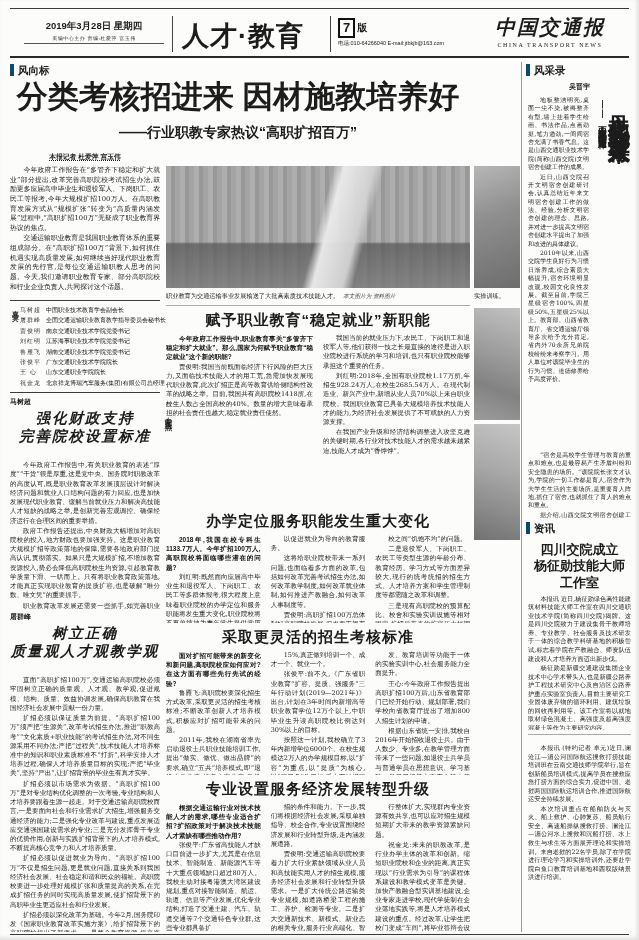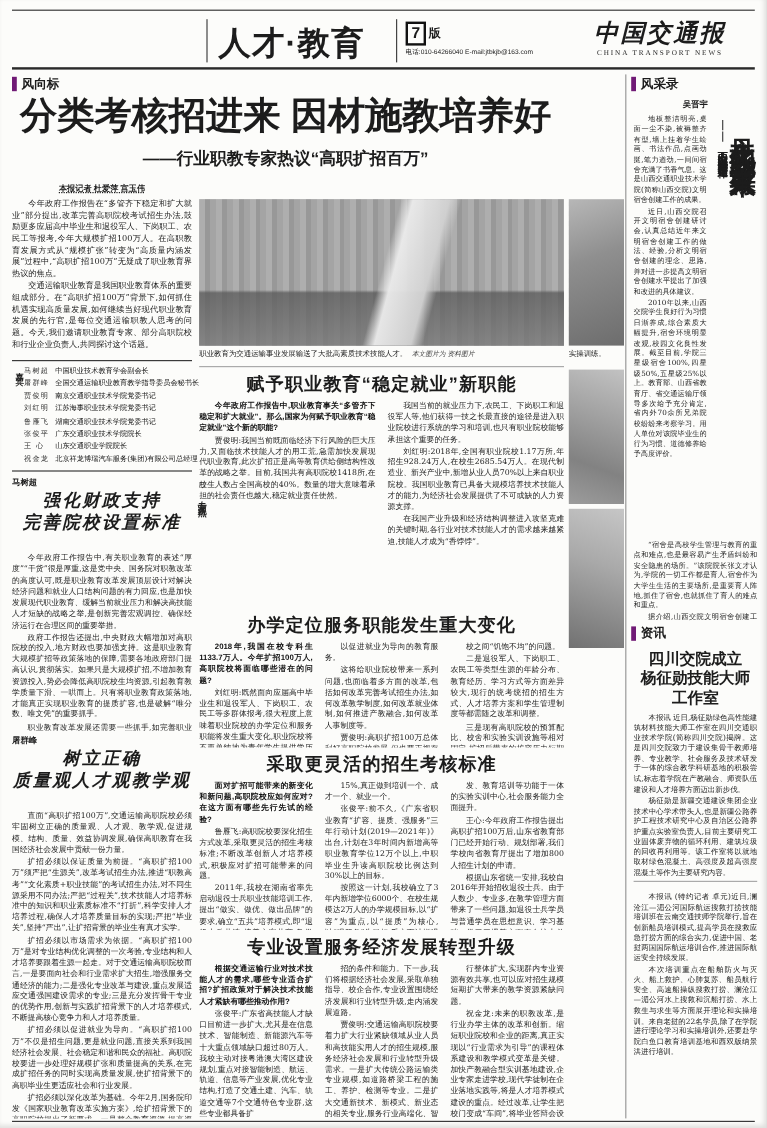--- a/index.html
+++ b/index.html
@@ -19,21 +19,21 @@
   .sec-title{font-family:"Liberation Sans",sans-serif;font-weight:900;font-size:27px;letter-spacing:1px;}
   .pageno-box{display:inline-block;border:2px solid #111;font-family:"Liberation Sans",sans-serif;
               font-weight:900;font-size:13px;padding:0 3px;line-height:16px;vertical-align:middle;}
   .pageno-word{font-family:"Liberation Sans",sans-serif;font-weight:bold;font-size:10px;vertical-align:middle;margin-left:2px;}
   .contact{font-size:5.5px;color:#222;font-family:"Liberation Sans",sans-serif;}
   .masthead{text-align:center;width:160px;}
   .mh-cn{font-family:"DejaVu Serif",serif;font-weight:bold;font-style:italic;font-size:20px;letter-spacing:2px;}
   .mh-en{font-family:"Liberation Serif",serif;font-size:6px;letter-spacing:1.6px;margin-top:1px;}
   
   .kicker{font-family:"Liberation Sans",sans-serif;font-weight:900;font-size:10.5px;
-          border-left:4px solid #701a75;padding-left:4px;line-height:12px;}
+          border-left:4px solid #0c4a6e;padding-left:4px;line-height:12px;}
   
   .headline{font-family:"Liberation Sans",sans-serif;font-weight:900;font-size:31px;text-align:center;
             letter-spacing:0;line-height:1.1;white-space:nowrap;}
   .subhead{font-family:"Liberation Sans",sans-serif;font-weight:bold;font-size:14px;text-align:center;margin-top:8px;}
   .byline{font-family:"Liberation Sans",sans-serif;font-weight:bold;font-size:6.8px;text-align:center;
           text-decoration:underline dotted;}
   
   .bp{margin:0 0 1px 0;font-size:6.5px;line-height:1.42;text-align:justify;text-indent:2em;}
   .q{font-family:"Liberation Sans",sans-serif;font-weight:bold;color:#111;}
   .intro .bp{font-size:6.8px;}
@@ -82,20 +82,24 @@
   .news-paras{overflow:hidden;margin-top:4px;}
   .news-paras .bp{font-size:6.2px;line-height:1.38;}
 </style>
 </head>
 <body>
 
 <div class="page">
 
   <div class="abs rule" style="left:10px;top:8px;width:619px;"></div>
 
+  <div class="abs date-block" style="left:24px;top:20px;">
+    <div class="date">2019年3月28日 星期四</div>
+    <div class="date-sub">采编中心主办 责编:杜爱萍 宫玉伟</div>
+  </div>
 
   <div class="abs hdr-div" style="left:172px;top:16px;height:36px;"></div>
 
   <div class="abs sec-title" style="left:182px;top:18px;">人才·教育</div>
 
   <div class="abs hdr-div" style="left:330px;top:16px;height:36px;"></div>
 
   <div class="abs" style="left:338px;top:17px;">
     <span class="pageno-box">7</span><span class="pageno-word">版</span>
   </div>

